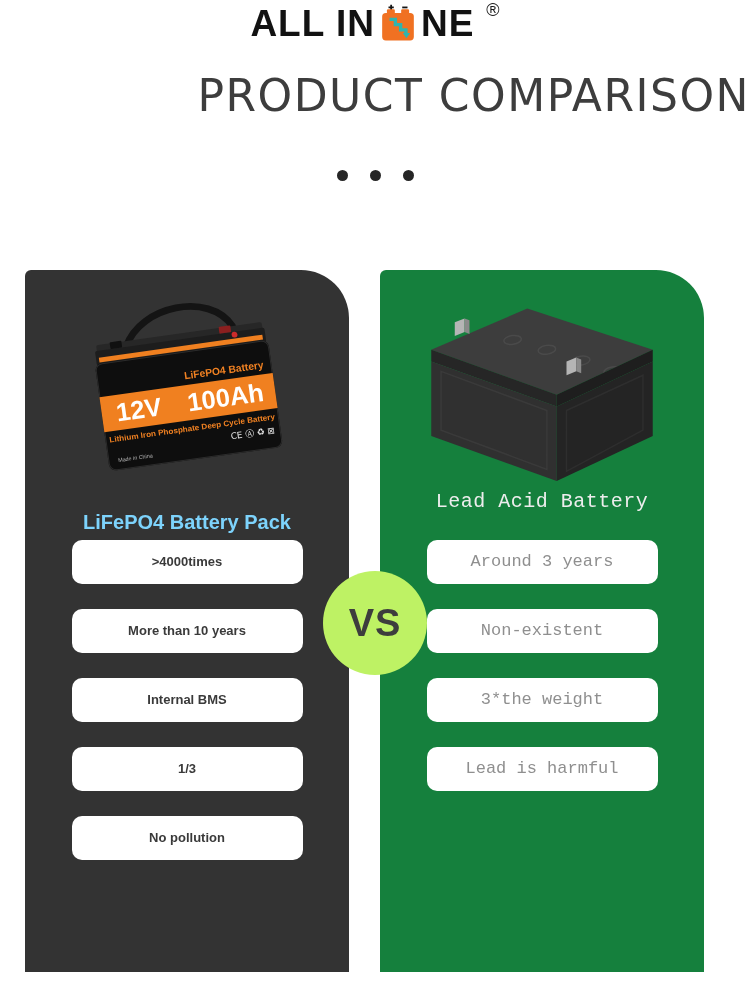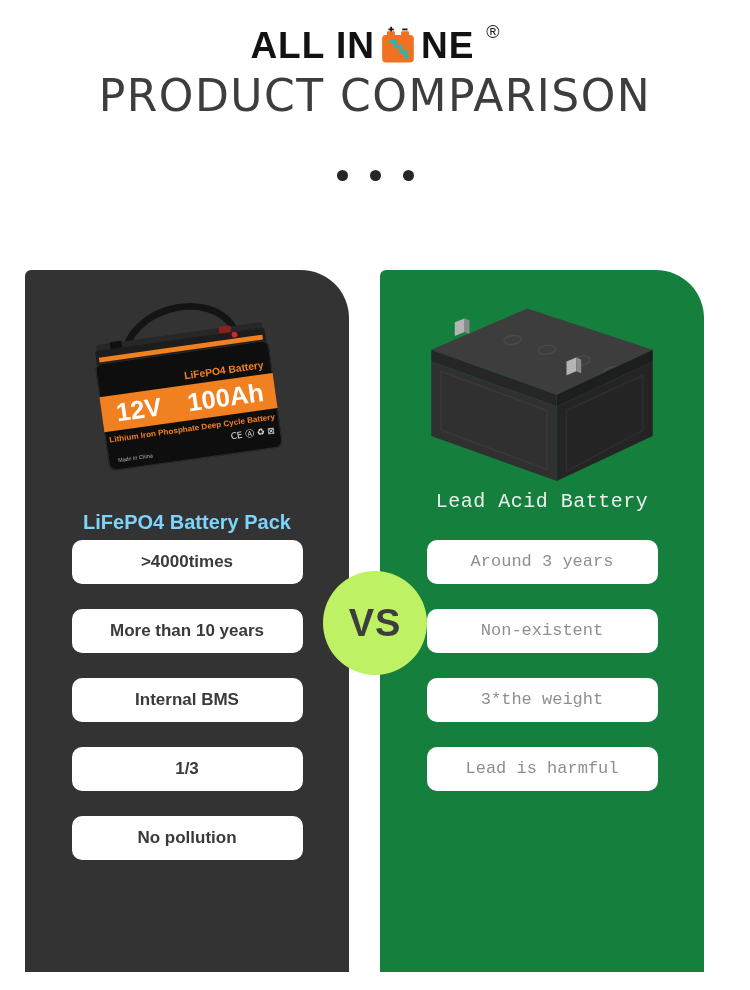--- a/index.html
+++ b/index.html
@@ -1,26 +1,26 @@
 <!DOCTYPE html>
 <html><head>
 <meta charset="utf-8">
 <style>
   html,body{margin:0;padding:0;background:#fff;}
   .canvas{position:relative;width:750px;height:990px;background:#ffffff;overflow:hidden;
           font-family:"Liberation Sans",sans-serif;}
 
   
-  .logo{position:absolute;top:26px;left:0;right:0;display:flex;justify-content:center;
+  .logo{position:absolute;top:4px;left:0;right:0;display:flex;justify-content:center;
         align-items:center;gap:5px;}
   .logo-txt{font-weight:700;font-size:37px;color:#121212;letter-spacing:1px;line-height:1;}
   .logo-batt{margin:0 1px;transform:translateY(-1px);}
   .reg{font-size:18px;color:#1a1a1a;font-weight:400;position:relative;top:-13px;margin-left:7px;}
 
-  .title{position:absolute;top:70px;left:0;width:100%;margin:0;text-align:center;
+  .title{position:absolute;top:70px;left:0;width:100%;margin:0;text-align:right;
          font-family:"DejaVu Sans",sans-serif;font-weight:400;font-size:44px;
          color:#3d3d3d;letter-spacing:1.5px;}
 
   .dots{position:absolute;top:170px;left:0;right:0;display:flex;justify-content:center;gap:22px;}
   .dots i{width:11px;height:11px;border-radius:50%;background:#262626;display:block;}
 
   
   .panel{position:absolute;top:270px;width:324px;height:702px;border-radius:6px 48px 0 0;}
   .panel.left{left:25px;background:#333333;}
   .panel.right{left:380px;background:#15803d;font-family:Liberation Mono, monospace;}
@@ -30,21 +30,21 @@
 
   .panel-title{position:absolute;top:220px;left:0;width:100%;margin:0;text-align:center;
                font-size:20px;line-height:1.2;}
   .panel.left  .panel-title{color:#7dd3fc;font-weight:700;margin-top:20px;}
   .panel.right .panel-title{color:#ededed;font-weight:400;letter-spacing:.5px;}
 
   .pills{position:absolute;top:270px;left:0;right:0;margin:0;padding:0;list-style:none;
          display:flex;flex-direction:column;align-items:center;gap:25px;}
   .pill{width:231px;height:44px;background:#ffffff;border-radius:10px;
         display:flex;align-items:center;justify-content:center;text-align:center;}
-  .panel.left  .pill{color:#3a3a3a;font-weight:700;font-size:17px;}
+  .panel.left  .pill{color:#3a3a3a;font-weight:700;font-size:13px;}
   .panel.right .pill{color:#8f8f8f;font-weight:400;font-size:17px;}
   .pill-text{display:inline-block;line-height:1.12;}
   .pill-text.narrow{max-width:140px;}
 
   
   .vs{position:absolute;left:323px;top:571px;width:104px;height:104px;background:#bef264;
       border-radius:50%;display:flex;align-items:center;justify-content:center;
       font-weight:700;font-size:38px;color:#3d3d3d;letter-spacing:1px;}
 
   

